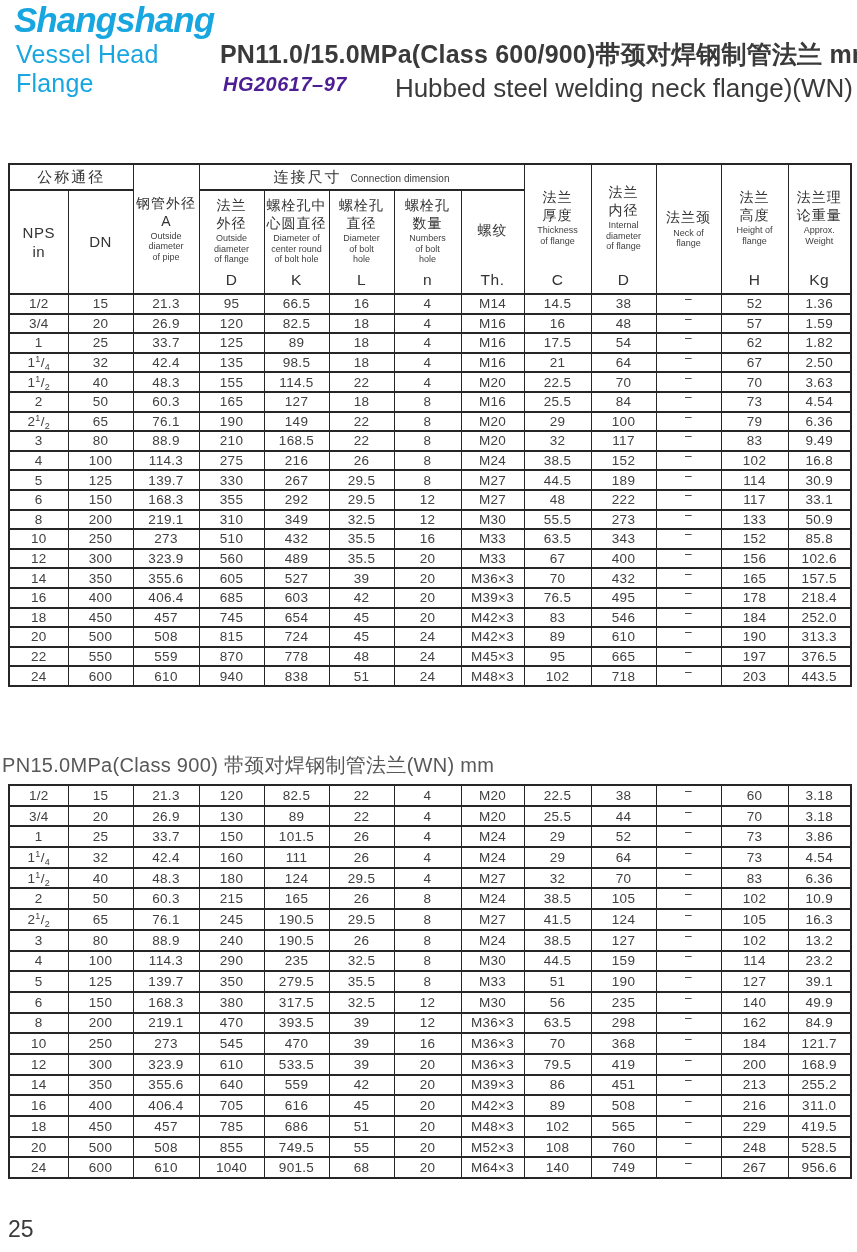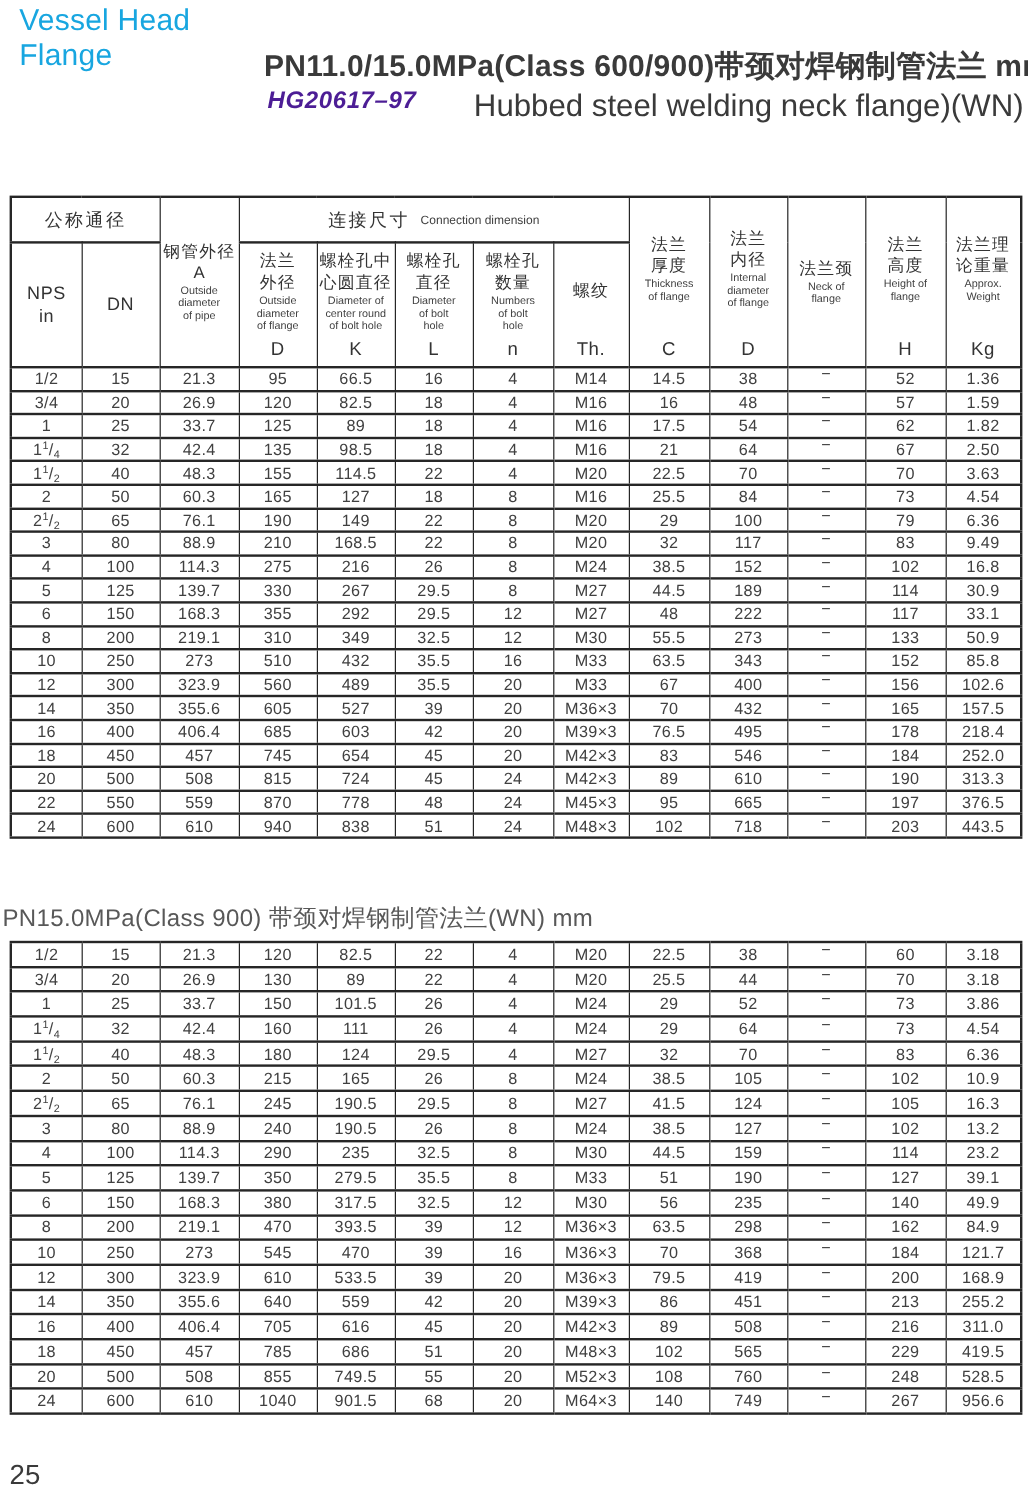--- a/index.html
+++ b/index.html
@@ -45,21 +45,21 @@
     height:19.6px; text-align:center; vertical-align:middle;
     font-size:13.5px; color:#404040; letter-spacing:0.3px;
     overflow:hidden; white-space:nowrap;
   }
   #table2 td { height:20.7px; }
   td sup { font-size:9px; vertical-align:top; position:relative; top:-1px; }
   td sub { font-size:9px; vertical-align:bottom; position:relative; bottom:-2px; }
   td.neck span { position:relative; top:-4px; }
   
   thead th { font-weight:400; padding:0; vertical-align:middle; }
-  .row-top th { height:38px; }
+  .row-top th { height:26px; }
   .row-sub th { height:104px; }
   .hwrap { display:flex; flex-direction:column; align-items:center; height:100%; width:100%; }
   .hmain { flex:1 1 auto; display:flex; flex-direction:column; align-items:center; justify-content:center; }
   .cn { font-size:14px; color:#333; white-space:pre-line; line-height:1.25; letter-spacing:1px; }
   .cn-big { font-size:15px; letter-spacing:2px; color:#333; }
   .en { font-size:9px; color:#3f3f3f; white-space:pre-line; line-height:1.18; letter-spacing:0; margin-top:1px; }
   .sym { font-size:15.5px; color:#333; padding-bottom:4px; letter-spacing:0.5px; }
   .sym-inline { font-size:14px; color:#333; line-height:1.2; }
   .group-conn { display:flex; align-items:center; justify-content:center; gap:9px; }
   .group-conn .en { font-size:10px; margin-top:3px; }
@@ -72,20 +72,21 @@
   
   .page-number {
     position:absolute; left:8px; top:1216px;
     font-size:23px; color:#3a3a3a;
   }
 </style>
 </head>
 <body>
 
 <div class="logo">
+  <span class="logo-brand">Shangshang</span>
   <span class="logo-tagline">Vessel Head Flange</span>
 </div>
 
 <div class="doc-title">PN11.0/15.0MPa(Class 600/900)带颈对焊钢制管法兰  mm</div>
 <div class="doc-standard">HG20617–97</div>
 <div class="doc-subtitle">Hubbed steel welding neck flange)(WN)</div>
 
 <table id="table1" class="tbl">
   <colgroup>
     <col style="width:59px">

